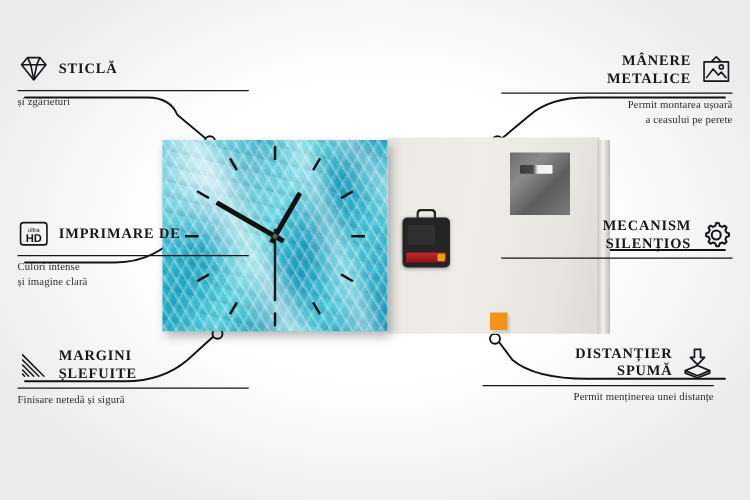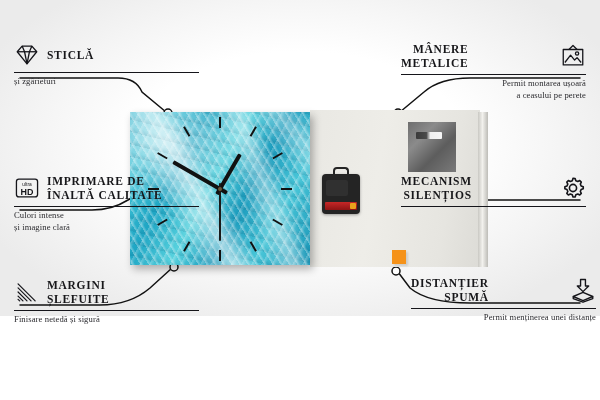--- a/index.html
+++ b/index.html
@@ -3,21 +3,21 @@
 <meta charset="utf-8">
 <style>
   * { margin:0; padding:0; box-sizing:border-box; }
   html,body { width:600px; height:400px; overflow:hidden; }
   body {
     font-family:"Liberation Serif", serif;
     background:#ffffff;
     position:relative;
   }
   #stage {
-    position:absolute; inset:0; width:600px; height:316px;
+    position:absolute; inset:0; width:600px; height:400px;
     background:
       radial-gradient(ellipse 58% 62% at 50% 46%, #ffffff 0%, #ffffff 48%, #f6f6f6 72%, #ebebeb 100%);
   }
   
   .product { position:absolute; left:130px; top:110px; width:350px; height:160px; }
   .panel-back {
     position:absolute; left:180px; top:0; width:170px; height:157px;
     background:linear-gradient(100deg,#e9e8e3 0%,#eeede8 40%,#e6e5e0 78%,#dcdbd6 100%);
   }
   .panel-back::after{
@@ -96,21 +96,21 @@
   .hour b { width:46px; height:4px; margin-left:-6px; margin-top:-2px; }
   .minute b { width:62px; height:3.5px; margin-left:-8px; margin-top:-1.75px; }
   .second b { width:58px; height:1.4px; margin-left:-6px; margin-top:-.7px; background:#1a1a1a; }
   .pin { position:absolute; left:50%; top:50%; width:4px; height:4px;
          margin:-2px 0 0 -2px; border-radius:50%; background:#6a5a3a; }
   
   .callout { position:absolute; width:185px; }
   .callout.left  { text-align:left; }
   .callout.right { text-align:right; }
   .co-head { display:flex; align-items:center; gap:7px; }
-  .callout.right .co-head { flex-direction:row-reverse;justify-content:space-between; }
+  .callout.right .co-head { flex-direction:row-reverse; }
   .co-title {
     font-family:"Liberation Serif", serif;
     font-size:11.5px; font-weight:700; letter-spacing:.7px;
     color:#17171a; line-height:1.22; text-transform:uppercase;
   }
   .co-rule { height:1.4px; background:#15151a; margin:4px 0 3px 0; }
   .co-sub {
     font-family:"Liberation Serif", serif;
     font-size:8.6px; color:#2a2a2e; line-height:1.32; letter-spacing:.1px;
   }
@@ -221,21 +221,20 @@
     <div class="co-head">
       <span class="co-icon">
         <svg viewBox="0 0 32 32">
           <rect x="3" y="5" width="26" height="22" rx="3" fill="none" stroke="currentColor" stroke-width="1.6"></rect>
           <text x="16" y="14" text-anchor="middle" font-family="Liberation Sans, sans-serif" font-size="6" fill="currentColor">ultra</text>
           <text x="16" y="24" text-anchor="middle" font-family="Liberation Sans, sans-serif" font-size="11" font-weight="bold" fill="currentColor">HD</text>
         </svg>
       </span>
       <div class="co-title">
         <div>IMPRIMARE DE</div>
-        <div>ÎNALTĂ CALITATE</div>
       </div>
     </div>
     <div class="co-rule"></div>
     <div class="co-sub">
       <div>Culori intense</div>
       <div>și imagine clară</div>
     </div>
   </div>
 
   <div class="callout left" style="left:14px; top:278px;">
@@ -297,21 +296,21 @@
           </svg>
       </span>
       <div class="co-title">
         <div>MECANISM</div>
         <div>SILENȚIOS</div>
       </div>
     </div>
     <div class="co-rule"></div>
   </div>
 
-  <div class="callout right" style="left:411px; top:276px;">
+  <div class="callout right" style="left:386px; top:276px;">
     <div class="co-head">
       <span class="co-icon">
         <svg viewBox="0 0 32 32">
             <g fill="none" stroke="currentColor" stroke-width="1.7" stroke-linejoin="round">
           <path d="M13 3 L19 3 L19 11 L23 11 L16 18 L9 11 L13 11 Z"></path>
           <path d="M16 19 L28 24 L16 29 L4 24 Z"></path>
           <path d="M4 24 L4 26.5 L16 31 L28 26.5 L28 24"></path>
         </g>
           </svg>
       </span>

